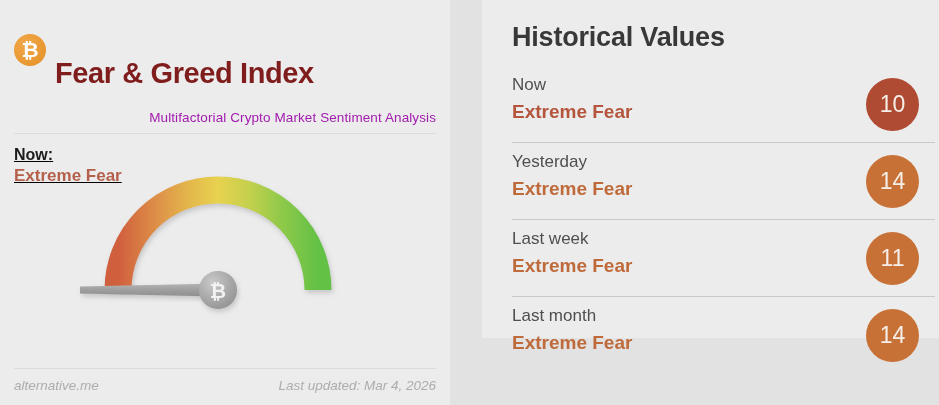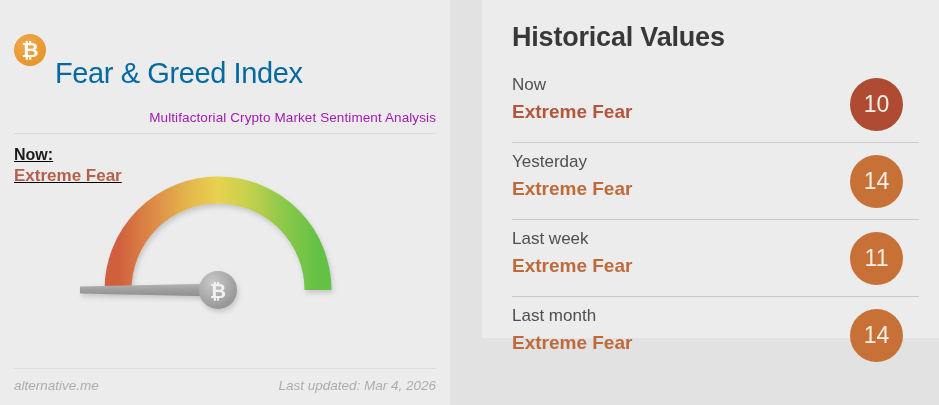--- a/index.html
+++ b/index.html
@@ -43,22 +43,22 @@
     color: #ffffff;
     font-family: "DejaVu Sans", sans-serif;
     font-size: 21px;
     font-weight: bold;
     line-height: 32px;
     text-align: center;
     flex: 0 0 auto;
   }
   .panel-title {
     font-size: 29px;
-    font-weight: normal;
-    color: #0369a1;
+    font-weight: bold;
+    color: #7f1d1d;
     letter-spacing: -0.4px;
     line-height: 1;
     margin-top: 48px;
   }
   .panel-subtitle {
     margin-top: 22px;
     font-size: 13.5px;
     color: #a21caf;
     letter-spacing: 0.1px;
     text-align: right;
@@ -125,21 +125,21 @@
     background: #e2e2e2;
   }
 
   
   .right-panel {
     position: relative;
     width: 457px;
     height: 338px;
     background: #ececec;
     box-sizing: border-box;
-    padding: 0 20px 0 30px;
+    padding: 0 4px 0 30px;
   }
   .hist-title {
     padding-top: 22px;
     font-size: 27px;
     font-weight: bold;
     color: #383838;
     letter-spacing: -0.2px;
   }
   .hist-list {
     margin-top: 13px;

